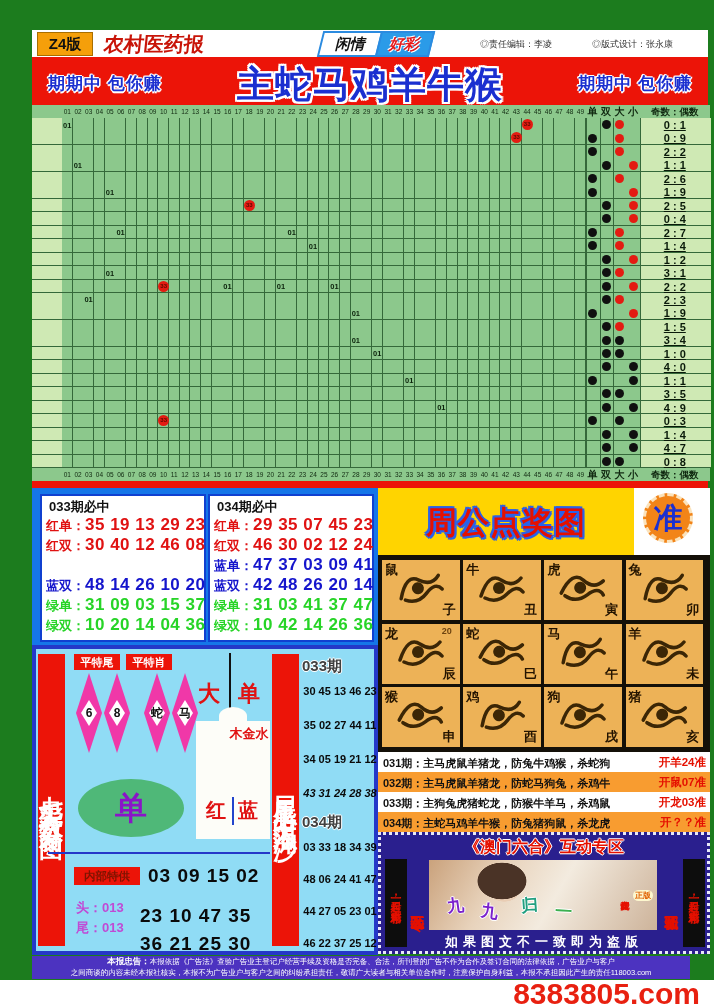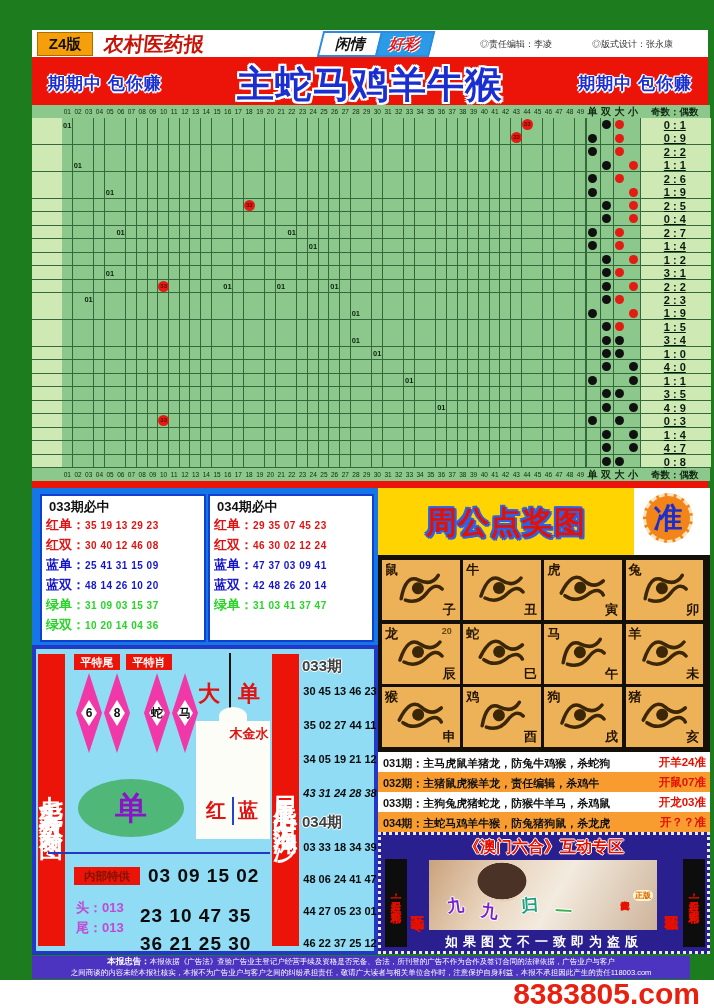--- a/index.html
+++ b/index.html
@@ -28,21 +28,21 @@
   .dot{position:absolute;width:9px;height:9px;border-radius:50%;}
   .ratio{position:absolute;width:70px;text-align:center;font-size:11px;font-weight:bold;color:#0a1a0a;text-decoration:underline;}
   
   #rstrip{left:32px;top:481px;width:676px;height:7px;background:#ec1408;}
   
   #boxes{left:32px;top:488px;width:346px;height:157px;background:#1576e8;}
   .pbox{position:absolute;top:6px;width:162px;height:144px;background:#fff;border:2px solid #1040d0;}
   .pbox .bt{position:absolute;left:7px;top:2px;font-size:13px;font-weight:bold;color:#111;}
   .prow{position:absolute;left:4px;width:156px;height:20px;font-weight:bold;white-space:nowrap;}
   .prow .lb{font-size:13px;}
-  .prow .vl{font-size:10px;letter-spacing:0.5px;}
+  .prow .vl{font-size:17px;letter-spacing:0.5px;}
   .c-red{color:#e01212;} .c-blue{color:#1515cc;} .c-green{color:#27d427;}
   
   #mid{left:32px;top:645px;width:346px;height:310px;background:#90dcf5;border:4px solid #2438c8;box-sizing:border-box;}
   .vstrip{position:absolute;top:5px;width:27px;height:292px;background:#ec1408;color:#fff;font-weight:bold;font-size:24px;writing-mode:vertical-rl;text-align:center;letter-spacing:6px;line-height:27px;}
   .ptlab{position:absolute;top:5px;width:46px;height:16px;background:#ec1408;color:#fff;font-size:11px;font-weight:bold;text-align:center;line-height:16px;}
   .dia{position:absolute;top:24px;width:26px;height:80px;background:#f038a8;clip-path:polygon(50% 0,100% 50%,50% 100%,0 50%);}
   .diain{position:absolute;left:5px;top:27px;width:16px;height:26px;background:#fff;clip-path:polygon(50% 0,100% 50%,50% 100%,0 50%);color:#111;font-weight:bold;font-size:12px;text-align:center;line-height:26px;}
   .bigred{position:absolute;color:#e01212;font-weight:bold;font-size:22px;}
   #wbox{position:absolute;left:160px;top:72px;width:74px;height:118px;background:#fdfdf8;}
   #wnotch{position:absolute;left:183px;top:58px;width:28px;height:18px;background:#fdfdf8;border-radius:50% 50% 0 0;}
@@ -330,32 +330,32 @@
       <div class="ratio" style="left: 607.81px; top: 350.5px;">0 : 8</div>
     </div>
 
   <div id="rstrip" class="abs"></div>
 
   <div id="boxes" class="abs">
       <div class="pbox" style="left: 8px;">
         <div class="bt">033期必中</div>
         <div class="prow" style="top: 19px;"><span class="lb c-red">红单：</span><span class="vl c-red">35 19 13 29 23</span></div>
         <div class="prow" style="top: 39px;"><span class="lb c-red">红双：</span><span class="vl c-red">30 40 12 46 08</span></div>
-        <div class="prow" style="top: 59px;"><span class="lb c-blue">蓝单：</span><span class="vl c-blue">25 41 31 15 09</span></div>
         <div class="prow" style="top: 79px;"><span class="lb c-blue">蓝双：</span><span class="vl c-blue">48 14 26 10 20</span></div>
         <div class="prow" style="top: 99px;"><span class="lb c-green">绿单：</span><span class="vl c-green">31 09 03 15 37</span></div>
         <div class="prow" style="top: 119px;"><span class="lb c-green">绿双：</span><span class="vl c-green">10 20 14 04 36</span></div>
       </div>
       <div class="pbox" style="left: 176px;">
         <div class="bt">034期必中</div>
         <div class="prow" style="top: 19px;"><span class="lb c-red">红单：</span><span class="vl c-red">29 35 07 45 23</span></div>
         <div class="prow" style="top: 39px;"><span class="lb c-red">红双：</span><span class="vl c-red">46 30 02 12 24</span></div>
         <div class="prow" style="top: 59px;"><span class="lb c-blue">蓝单：</span><span class="vl c-blue">47 37 03 09 41</span></div>
         <div class="prow" style="top: 79px;"><span class="lb c-blue">蓝双：</span><span class="vl c-blue">42 48 26 20 14</span></div>
         <div class="prow" style="top: 99px;"><span class="lb c-green">绿单：</span><span class="vl c-green">31 03 41 37 47</span></div>
+        <div class="prow" style="top: 119px;"><span class="lb c-green">绿双：</span><span class="vl c-green">10 42 14 26 36</span></div>
       </div>
     </div>
 
   <div id="mid" class="abs">
     <div class="vstrip" style="left:2px;">七星彩合数分布图</div>
     <div class="ptlab" style="left:38px;">平特尾</div>
     <div class="ptlab" style="left:90px;">平特肖</div>
     <div id="diamonds">
         <div class="dia" style="left: 40px;">
           <div class="diain">6</div>
@@ -505,21 +505,21 @@
         <div class="zart" style="transform: rotate(8deg);"><svg width="52" height="38" viewBox="0 0 52 38" xmlns="http://www.w3.org/2000/svg">
             <path d="M6 28 Q14 4 26 12 T46 10 M10 30 Q22 36 32 26 T48 24" stroke="#3b2606" stroke-width="3.5" fill="none" stroke-linecap="round"></path>
             <circle cx="24" cy="20" r="6" fill="#3b2606"></circle>
           </svg></div>
         <div class="zbr">亥</div>
       </div>
     </div>
 
   <div id="preds" class="abs">
       <div class="pline" style="top: 0px; background: rgb(255, 255, 255);"><span class="pp">031期：</span><span class="pb">主马虎鼠羊猪龙，防兔牛鸡猴，杀蛇狗</span><span class="pr">开羊24准</span></div>
-      <div class="pline" style="top: 20px; background: rgb(248, 156, 48);"><span class="pp">032期：</span><span class="pb">主猪鼠虎猴羊龙，责任编辑，杀鸡牛</span><span class="pr">开鼠07准</span></div>
+      <div class="pline" style="top: 20px; background: rgb(248, 156, 48);"><span class="pp">032期：</span><span class="pb">主马虎鼠羊猪龙，防蛇马狗兔，杀鸡牛</span><span class="pr">开鼠07准</span></div>
       <div class="pline" style="top: 40px; background: rgb(255, 255, 255);"><span class="pp">033期：</span><span class="pb">主狗兔虎猪蛇龙，防猴牛羊马，杀鸡鼠</span><span class="pr">开龙03准</span></div>
       <div class="pline" style="top: 60px; background: rgb(248, 156, 48);"><span class="pp">034期：</span><span class="pb">主蛇马鸡羊牛猴，防兔猪狗鼠，杀龙虎</span><span class="pr">开？？准</span></div>
     </div>
 
   <div id="macau" class="abs">
     <div id="mactitle">《澳门六合》互动专区</div>
     <div class="blkstrip" style="left:4px;">一起看，更精彩！</div>
     <div class="redvert" style="left:28px;">互动专区</div>
     <div id="photo">
       <div id="jjgroup">

